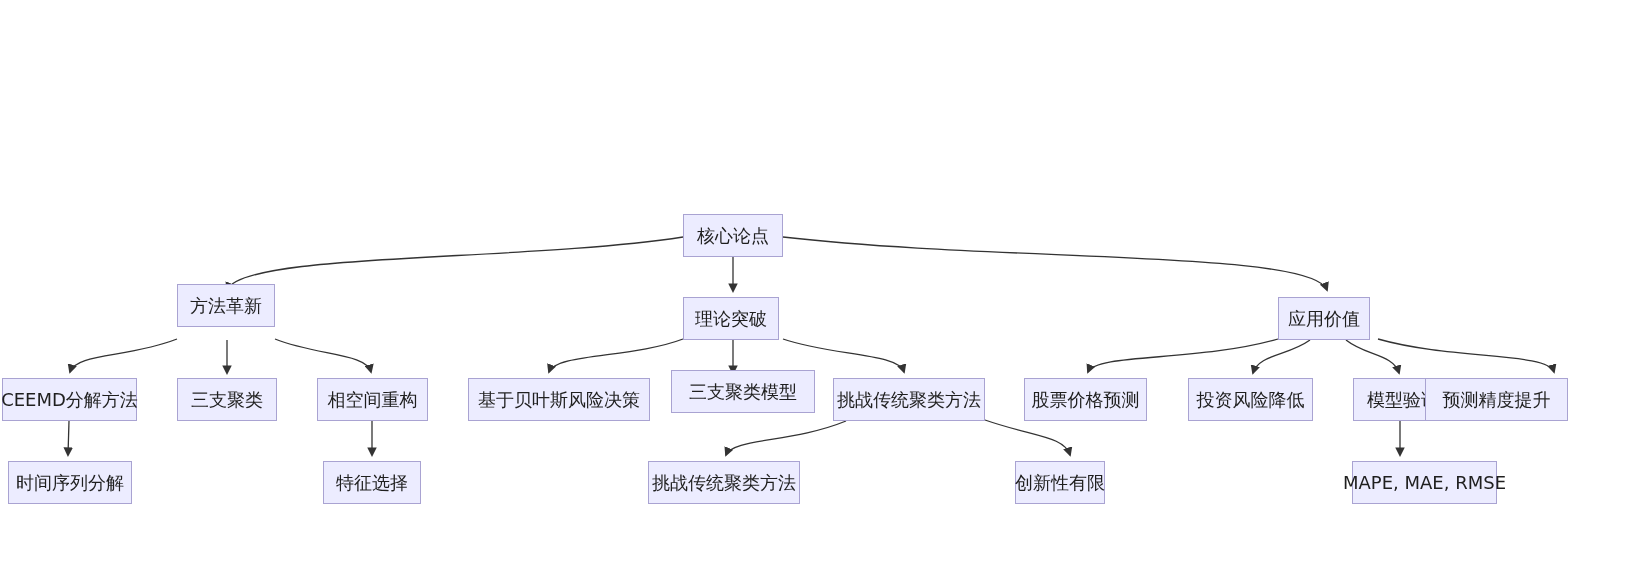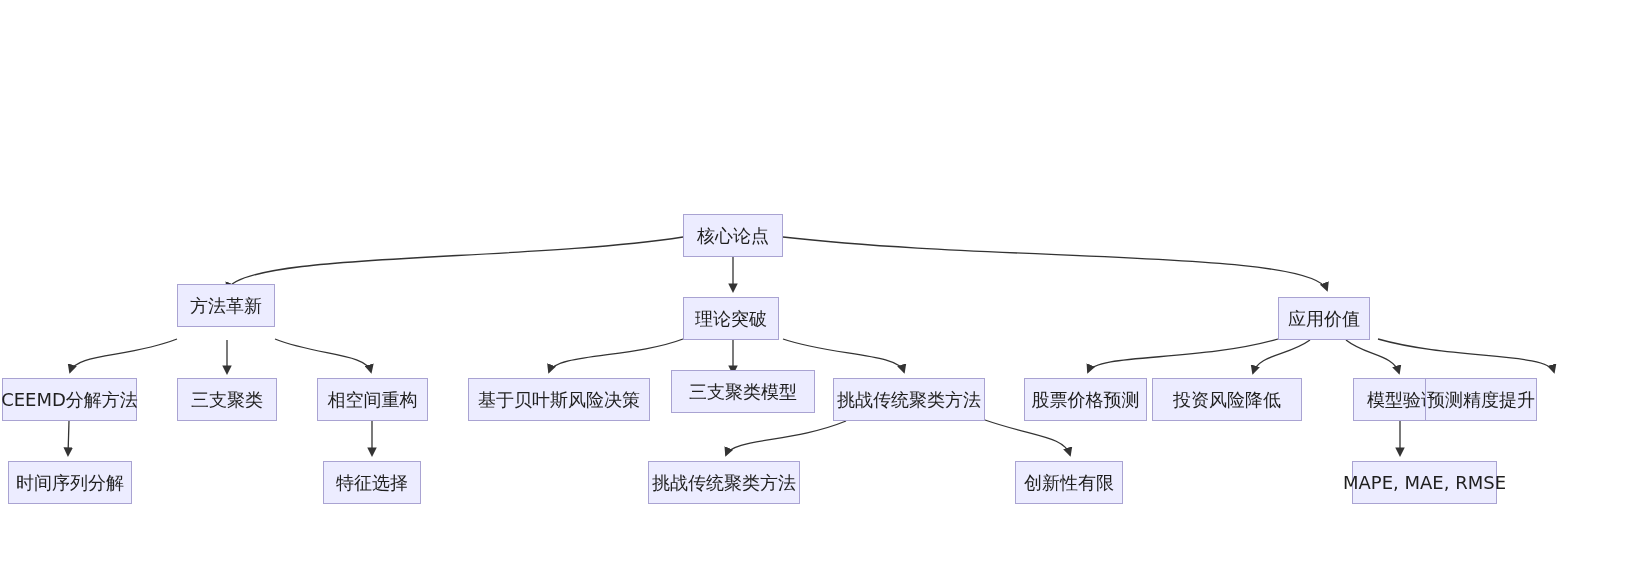--- a/index.html
+++ b/index.html
@@ -86,23 +86,23 @@
   <div class="node" style="left:683px; top:297px; width:96px">理论突破</div>
   <div class="node" style="left:1278px; top:297px; width:92px">应用价值</div>
 
   <div class="node" style="left:2px; top:378px; width:135px">CEEMD分解方法</div>
   <div class="node" style="left:177px; top:378px; width:100px">三支聚类</div>
   <div class="node" style="left:317px; top:378px; width:111px">相空间重构</div>
   <div class="node" style="left:468px; top:378px; width:182px">基于贝叶斯风险决策</div>
   <div class="node" style="left:671px; top:370px; width:144px">三支聚类模型</div>
   <div class="node" style="left:833px; top:378px; width:152px">挑战传统聚类方法</div>
   <div class="node" style="left:1024px; top:378px; width:123px">股票价格预测</div>
-  <div class="node" style="left:1152px; top:378px; width:150px">投资风险降低</div>
+  <div class="node" style="left:1188px; top:378px; width:125px">投资风险降低</div>
   <div class="node" style="left:1353px; top:378px; width:100px">模型验证</div>
-  <div class="node" style="left:1425px; top:378px; width:112px">预测精度提升</div>
+  <div class="node" style="left:1425px; top:378px; width:143px">预测精度提升</div>
 
   <div class="node" style="left:8px; top:461px; width:124px">时间序列分解</div>
   <div class="node" style="left:323px; top:461px; width:98px">特征选择</div>
   <div class="node" style="left:648px; top:461px; width:152px">挑战传统聚类方法</div>
-  <div class="node" style="left:1015px; top:461px; width:108px">创新性有限</div>
+  <div class="node" style="left:1015px; top:461px; width:90px">创新性有限</div>
   <div class="node" style="left:1352px; top:461px; width:145px">MAPE, MAE, RMSE</div>
 
 </div>
 
 </body></html>

